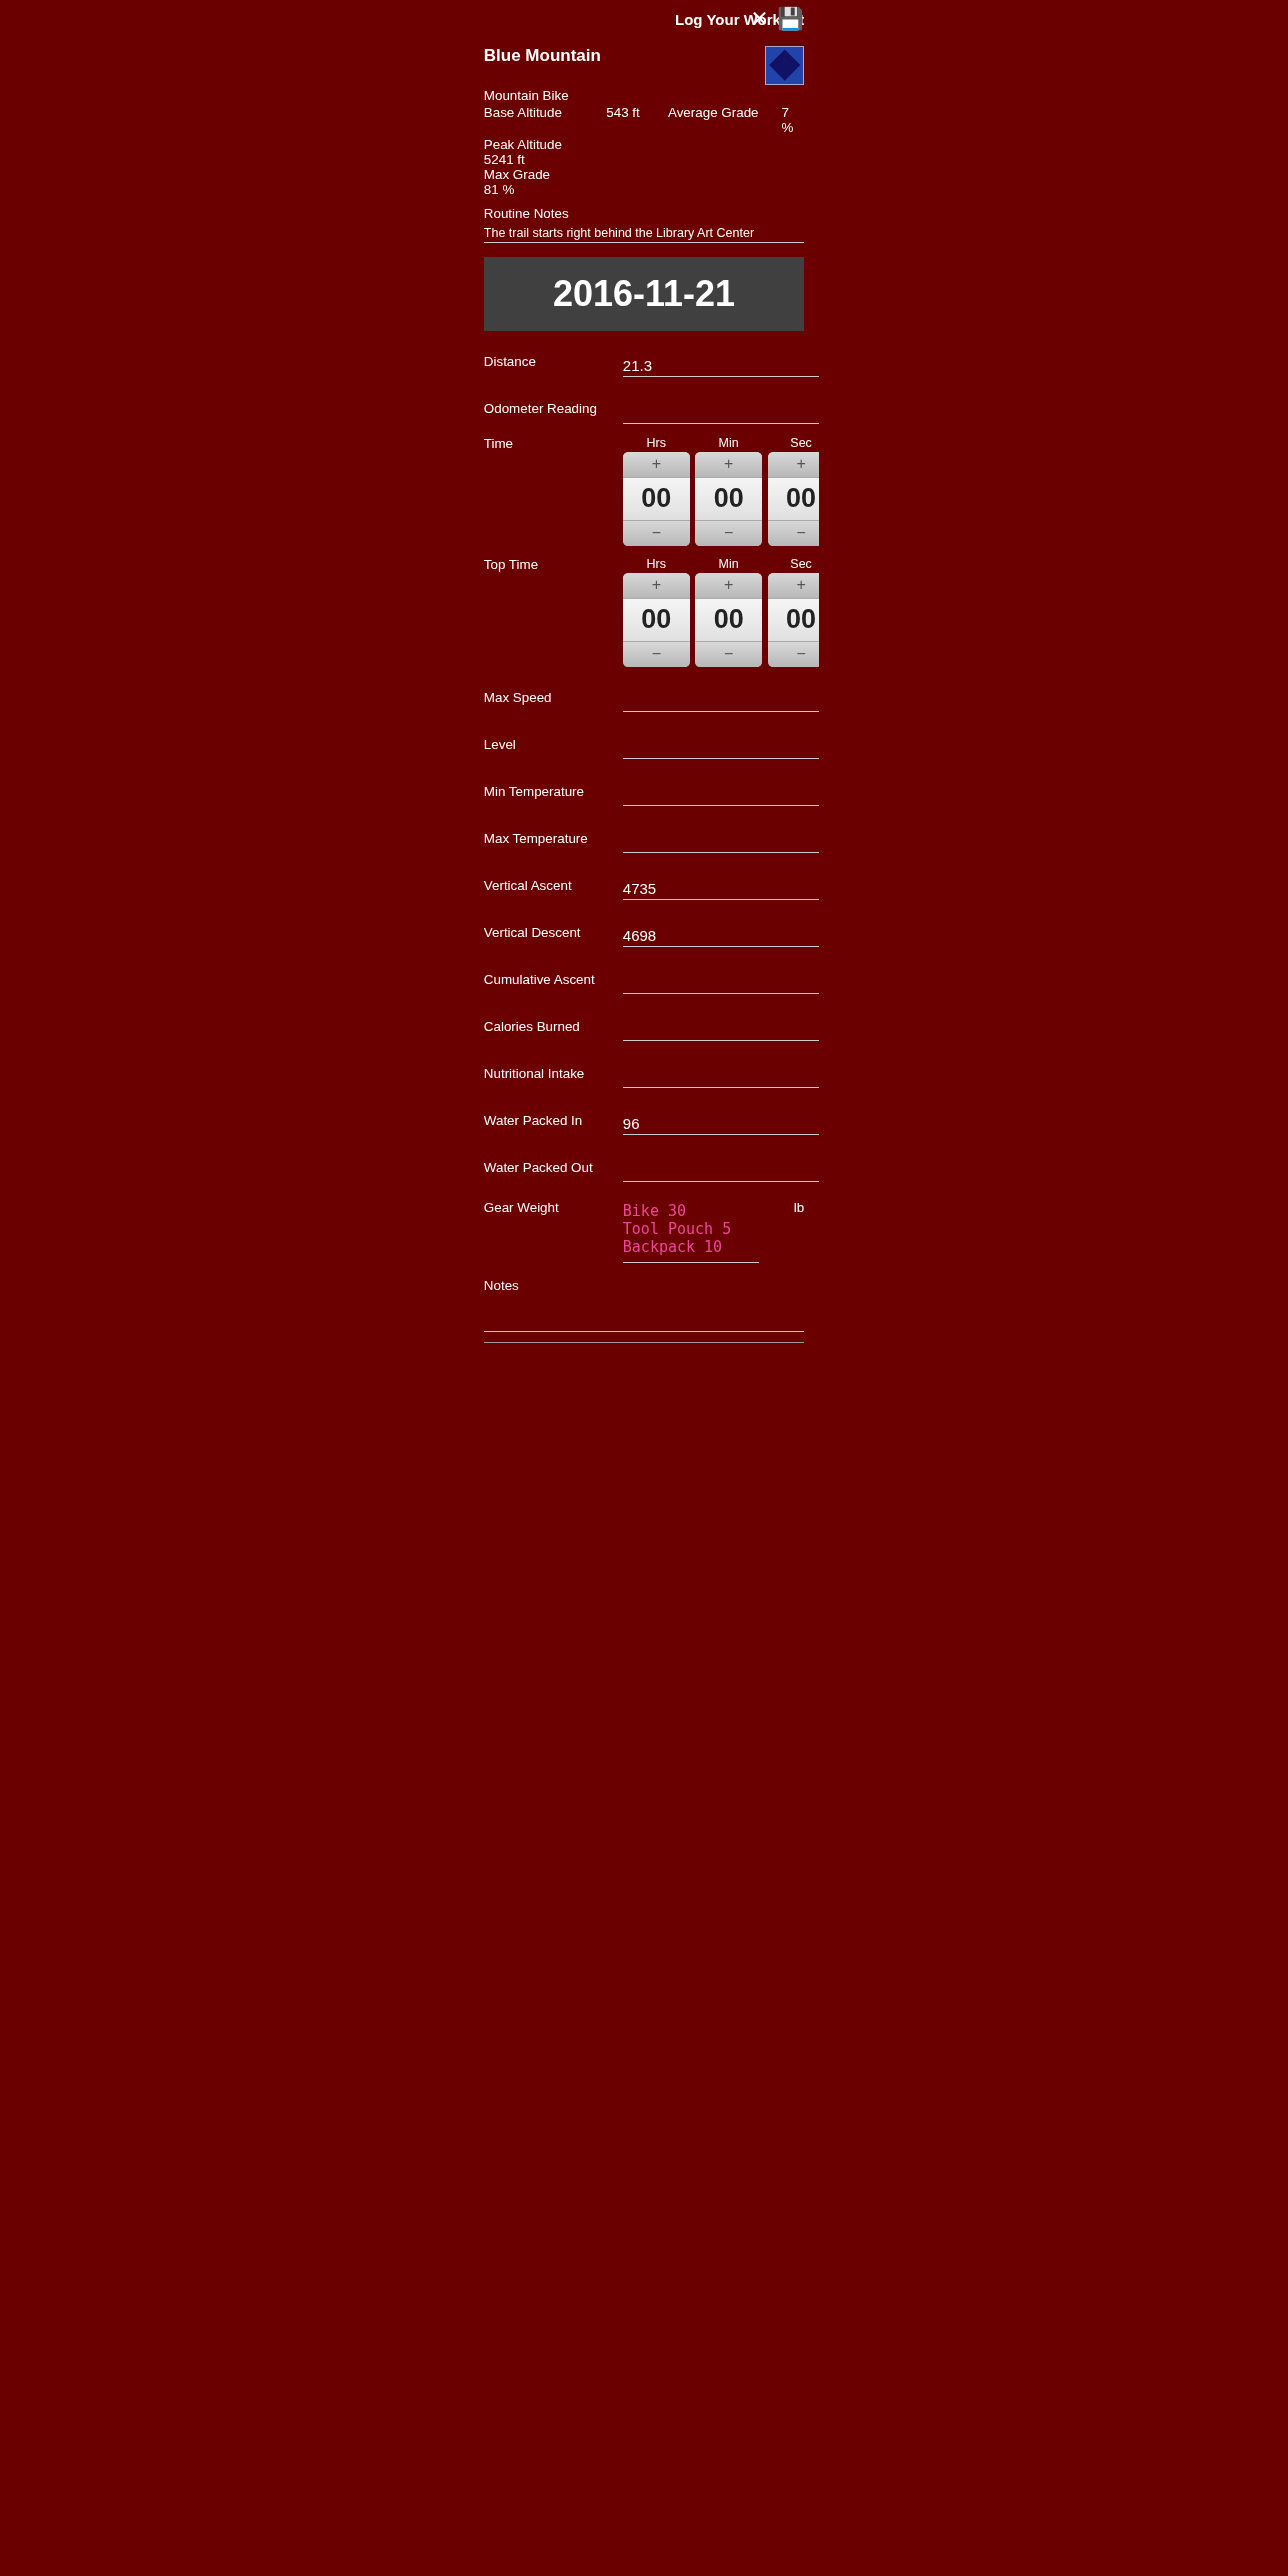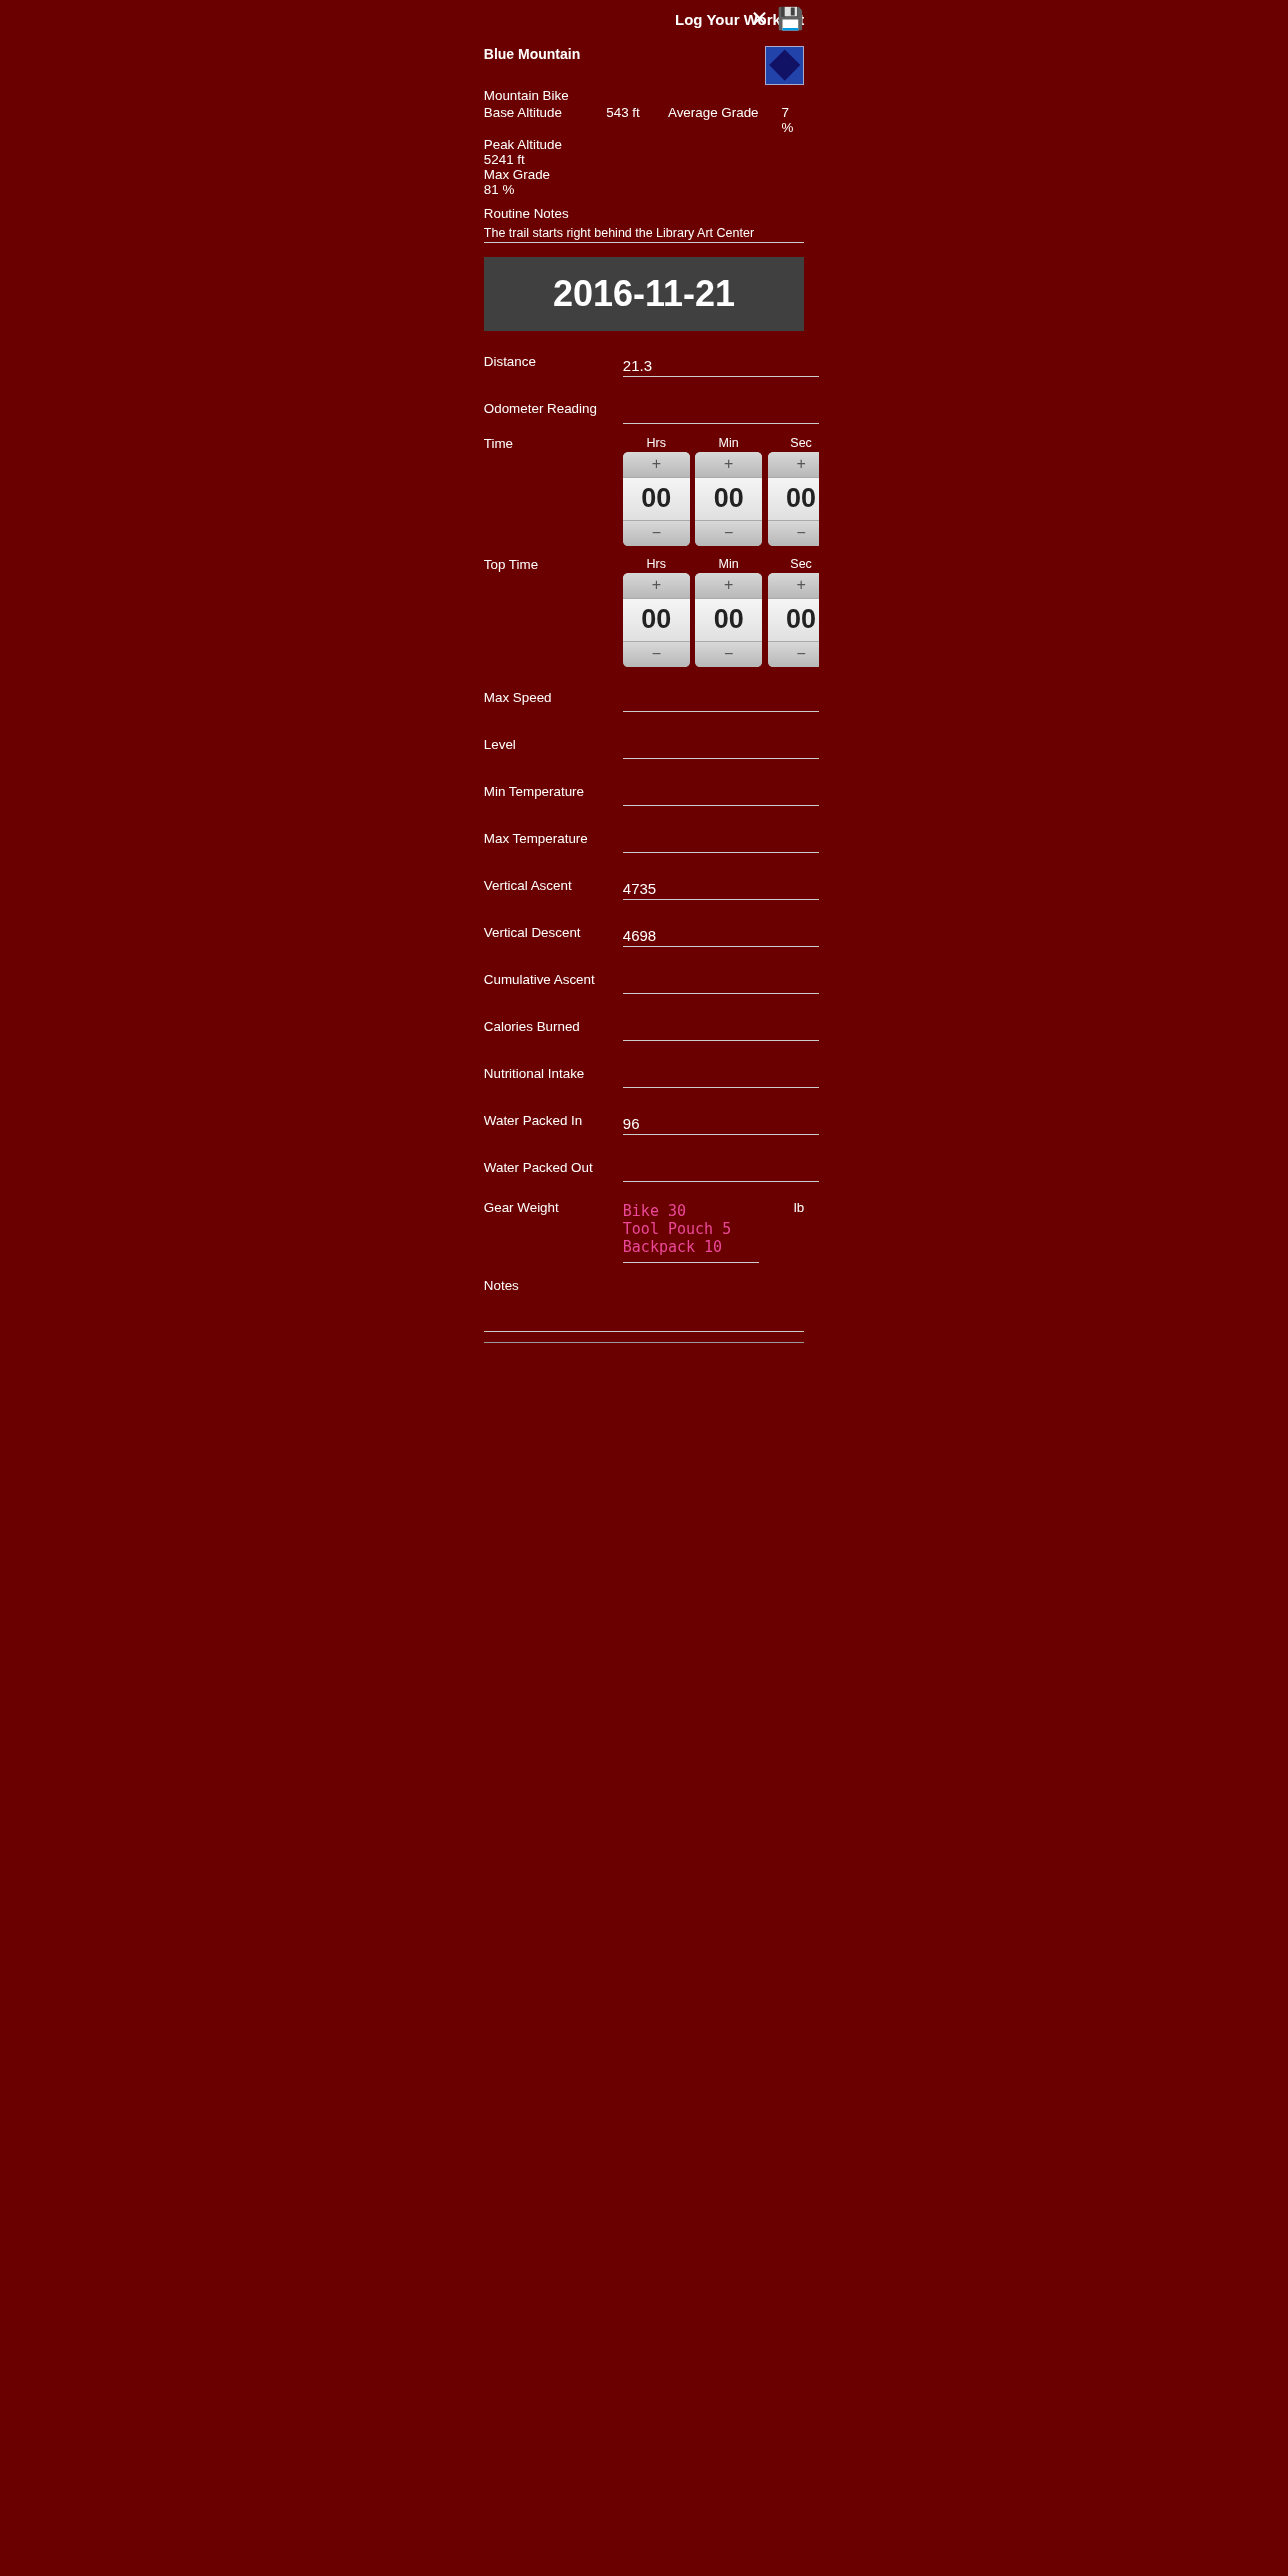--- a/index.html
+++ b/index.html
@@ -36,21 +36,21 @@
       color: #ffffff;
       cursor: pointer;
     }
     .route-section {
       padding: 7.2px 14.3px 3.6px 14.3px;
       display: flex;
       align-items: flex-start;
       justify-content: space-between;
     }
     .route-name {
-      font-size: 14px;
+      font-size: 17px;
       font-weight: bold;
     }
     .route-icon {
       width: 39px;
       height: 39px;
       background: #2244aa;
       border: 1.8px solid #aaaacc;
       display: flex;
       align-items: center;
       justify-content: center;

